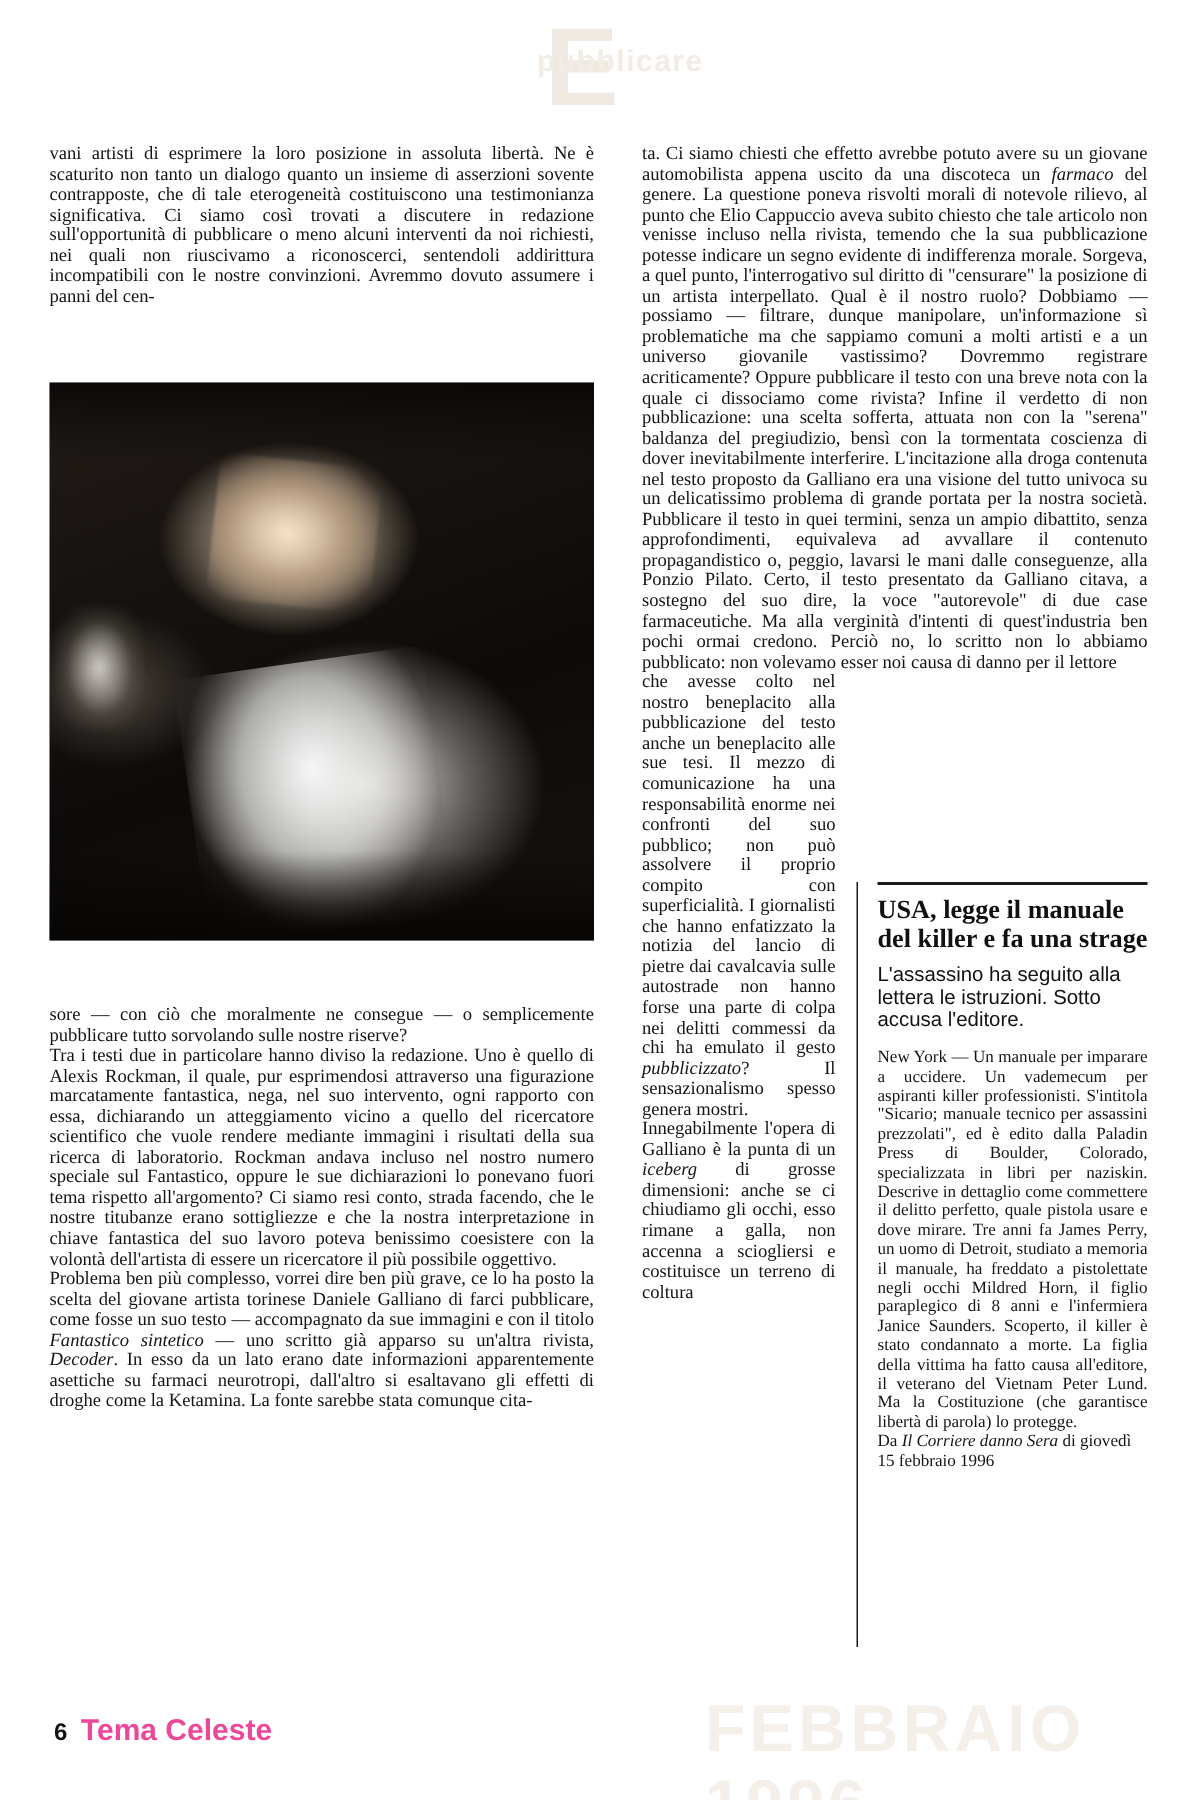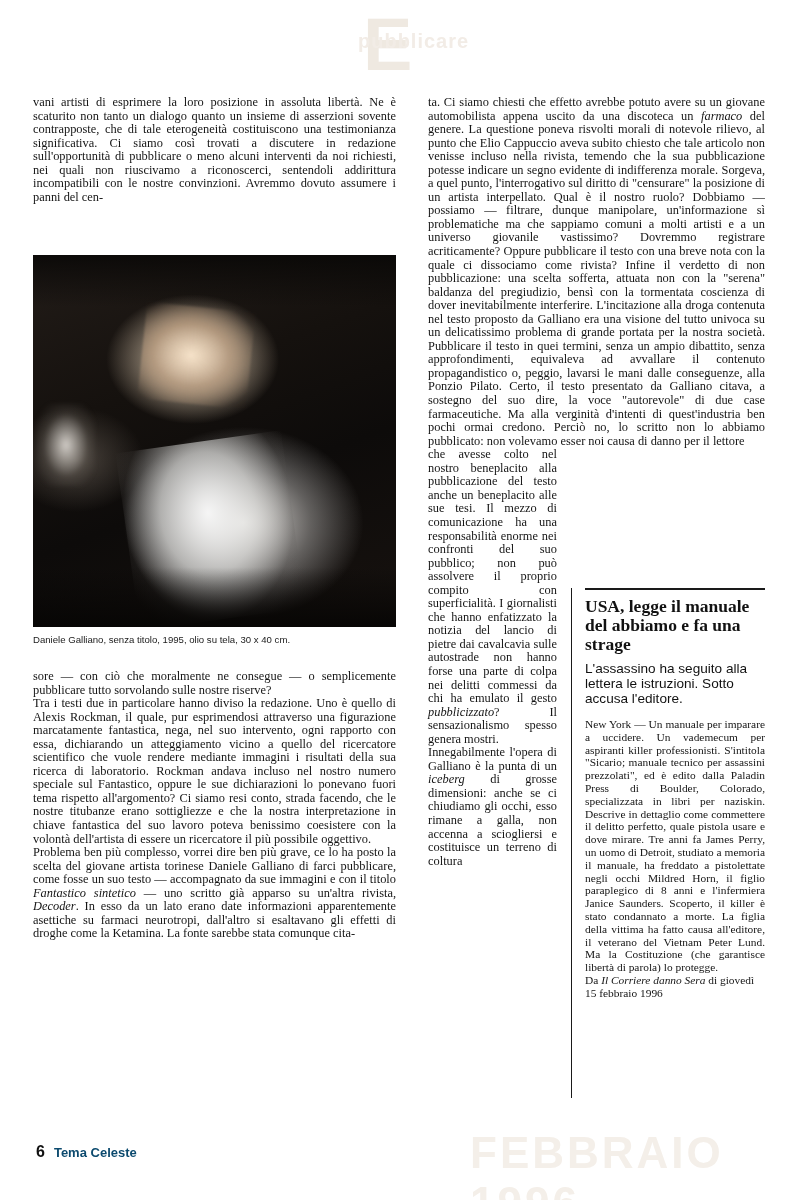--- a/index.html
+++ b/index.html
@@ -215,23 +215,23 @@
     align-items: baseline;
     gap: 9px;
     font-family: "Liberation Sans", sans-serif;
   }
   .folio-num {
     font-size: 16px;
     font-weight: bold;
     color: #111;
   }
   .folio-name {
-    font-size: 13px;
-    font-weight: bold;
-    color: #0c4a6e;
+    font-size: 20px;
+    font-weight: bold;
+    color: #ec4899;
   }
 
   i { font-style: italic; }
 </style>
 </head>
 <body>
 
 <div class="page">
 
   <div class="bleed bleed-e">E</div>
@@ -250,34 +250,33 @@
   </div>
 
   <div class="photo-wrap">
     <div class="photo">
       <div class="dark-top"></div>
       <div class="glow-left"></div>
       <div class="head"></div>
       <div class="sheen"></div>
       <div class="dark-bottom"></div>
     </div>
-    <div class="caption">Daniele Galliano, senza titolo, 1995, olio su tela, 30 x 40 cm.</div>
   </div>
 
   <div class="col col-right">
     <p><span>ta. Ci siamo chiesti che effetto avrebbe potuto avere su un giovane automobilista appena uscito da una discoteca un </span><i>farmaco</i><span> del genere. La questione poneva risvolti morali di notevole rilievo, al punto che Elio Cappuccio aveva subito chiesto che tale articolo non venisse incluso nella rivista, temendo che la sua pubblicazione potesse indicare un segno evidente di indifferenza morale. Sorgeva, a quel punto, l'interrogativo sul diritto di "censurare" la posizione di un artista interpellato. Qual è il nostro ruolo? Dobbiamo — possiamo — filtrare, dunque manipolare, un'informazione sì problematiche ma che sappiamo comuni a molti artisti e a un universo giovanile vastissimo? Dovremmo registrare acriticamente? Oppure pubblicare il testo con una breve nota con la quale ci dissociamo come rivista? Infine il verdetto di non pubblicazione: una scelta sofferta, attuata non con la "serena" baldanza del pregiudizio, bensì con la tormentata coscienza di dover inevitabilmente interferire. L'incitazione alla droga contenuta nel testo proposto da Galliano era una visione del tutto univoca su un delicatissimo problema di grande portata per la nostra società. Pubblicare il testo in quei termini, senza un ampio dibattito, senza approfondimenti, equivaleva ad avvallare il contenuto propagandistico o, peggio, lavarsi le mani dalle conseguenze, alla Ponzio Pilato. Certo, il testo presentato da Galliano citava, a sostegno del suo dire, la voce "autorevole" di due case farmaceutiche. Ma alla verginità d'intenti di quest'industria ben pochi ormai credono. Perciò no, lo scritto non lo abbiamo pubblicato: non volevamo esser noi causa di danno per il lettore</span></p>
     <div class="narrow">
       <p><span>che avesse colto nel nostro beneplacito alla pubblicazione del testo anche un beneplacito alle sue tesi. Il mezzo di comunicazione ha una responsabilità enorme nei confronti del suo pubblico; non può assolvere il proprio compito con superficialità. I giornalisti che hanno enfatizzato la notizia del lancio di pietre dai cavalcavia sulle autostrade non hanno forse una parte di colpa nei delitti commessi da chi ha emulato il gesto </span><i>pubblicizzato</i><span>? Il sensazionalismo spesso genera mostri.</span></p>
       <p><span>Innegabilmente l'opera di Galliano è la punta di un </span><i>iceberg</i><span> di grosse dimensioni: anche se ci chiudiamo gli occhi, esso rimane a galla, non accenna a sciogliersi e costituisce un terreno di coltura</span></p>
     </div>
   </div>
 
   <div class="vrule"></div>
   <div class="sidebar">
-    <h2 class="sidebar-title">USA, legge il manuale del abbiamo e fa una strage</h2>
+    <h2 class="sidebar-title">USA, legge il manuale del killer e fa una strage</h2>
     <div class="sidebar-sub">L'assassino ha seguito alla lettera le istruzioni. Sotto accusa l'editore.</div>
     <div class="sidebar-body">
       <p>New York — Un manuale per imparare a uccidere. Un vademecum per aspiranti killer professionisti. S'intitola "Sicario; manuale tecnico per assassini prezzolati", ed è edito dalla Paladin Press di Boulder, Colorado, specializzata in libri per naziskin. Descrive in dettaglio come commettere il delitto perfetto, quale pistola usare e dove mirare. Tre anni fa James Perry, un uomo di Detroit, studiato a memoria il manuale, ha freddato a pistolettate negli occhi Mildred Horn, il figlio paraplegico di 8 anni e l'infermiera Janice Saunders. Scoperto, il killer è stato condannato a morte. La figlia della vittima ha fatto causa all'editore, il veterano del Vietnam Peter Lund. Ma la Costituzione (che garantisce libertà di parola) lo protegge.</p>
       <p class="sidebar-source"><span>Da </span><i>Il Corriere danno Sera</i><span> di giovedì 15 febbraio 1996</span></p>
     </div>
   </div>
 
   <div class="folio">
     <span class="folio-num">6</span>
     <span class="folio-name">Tema Celeste</span>

